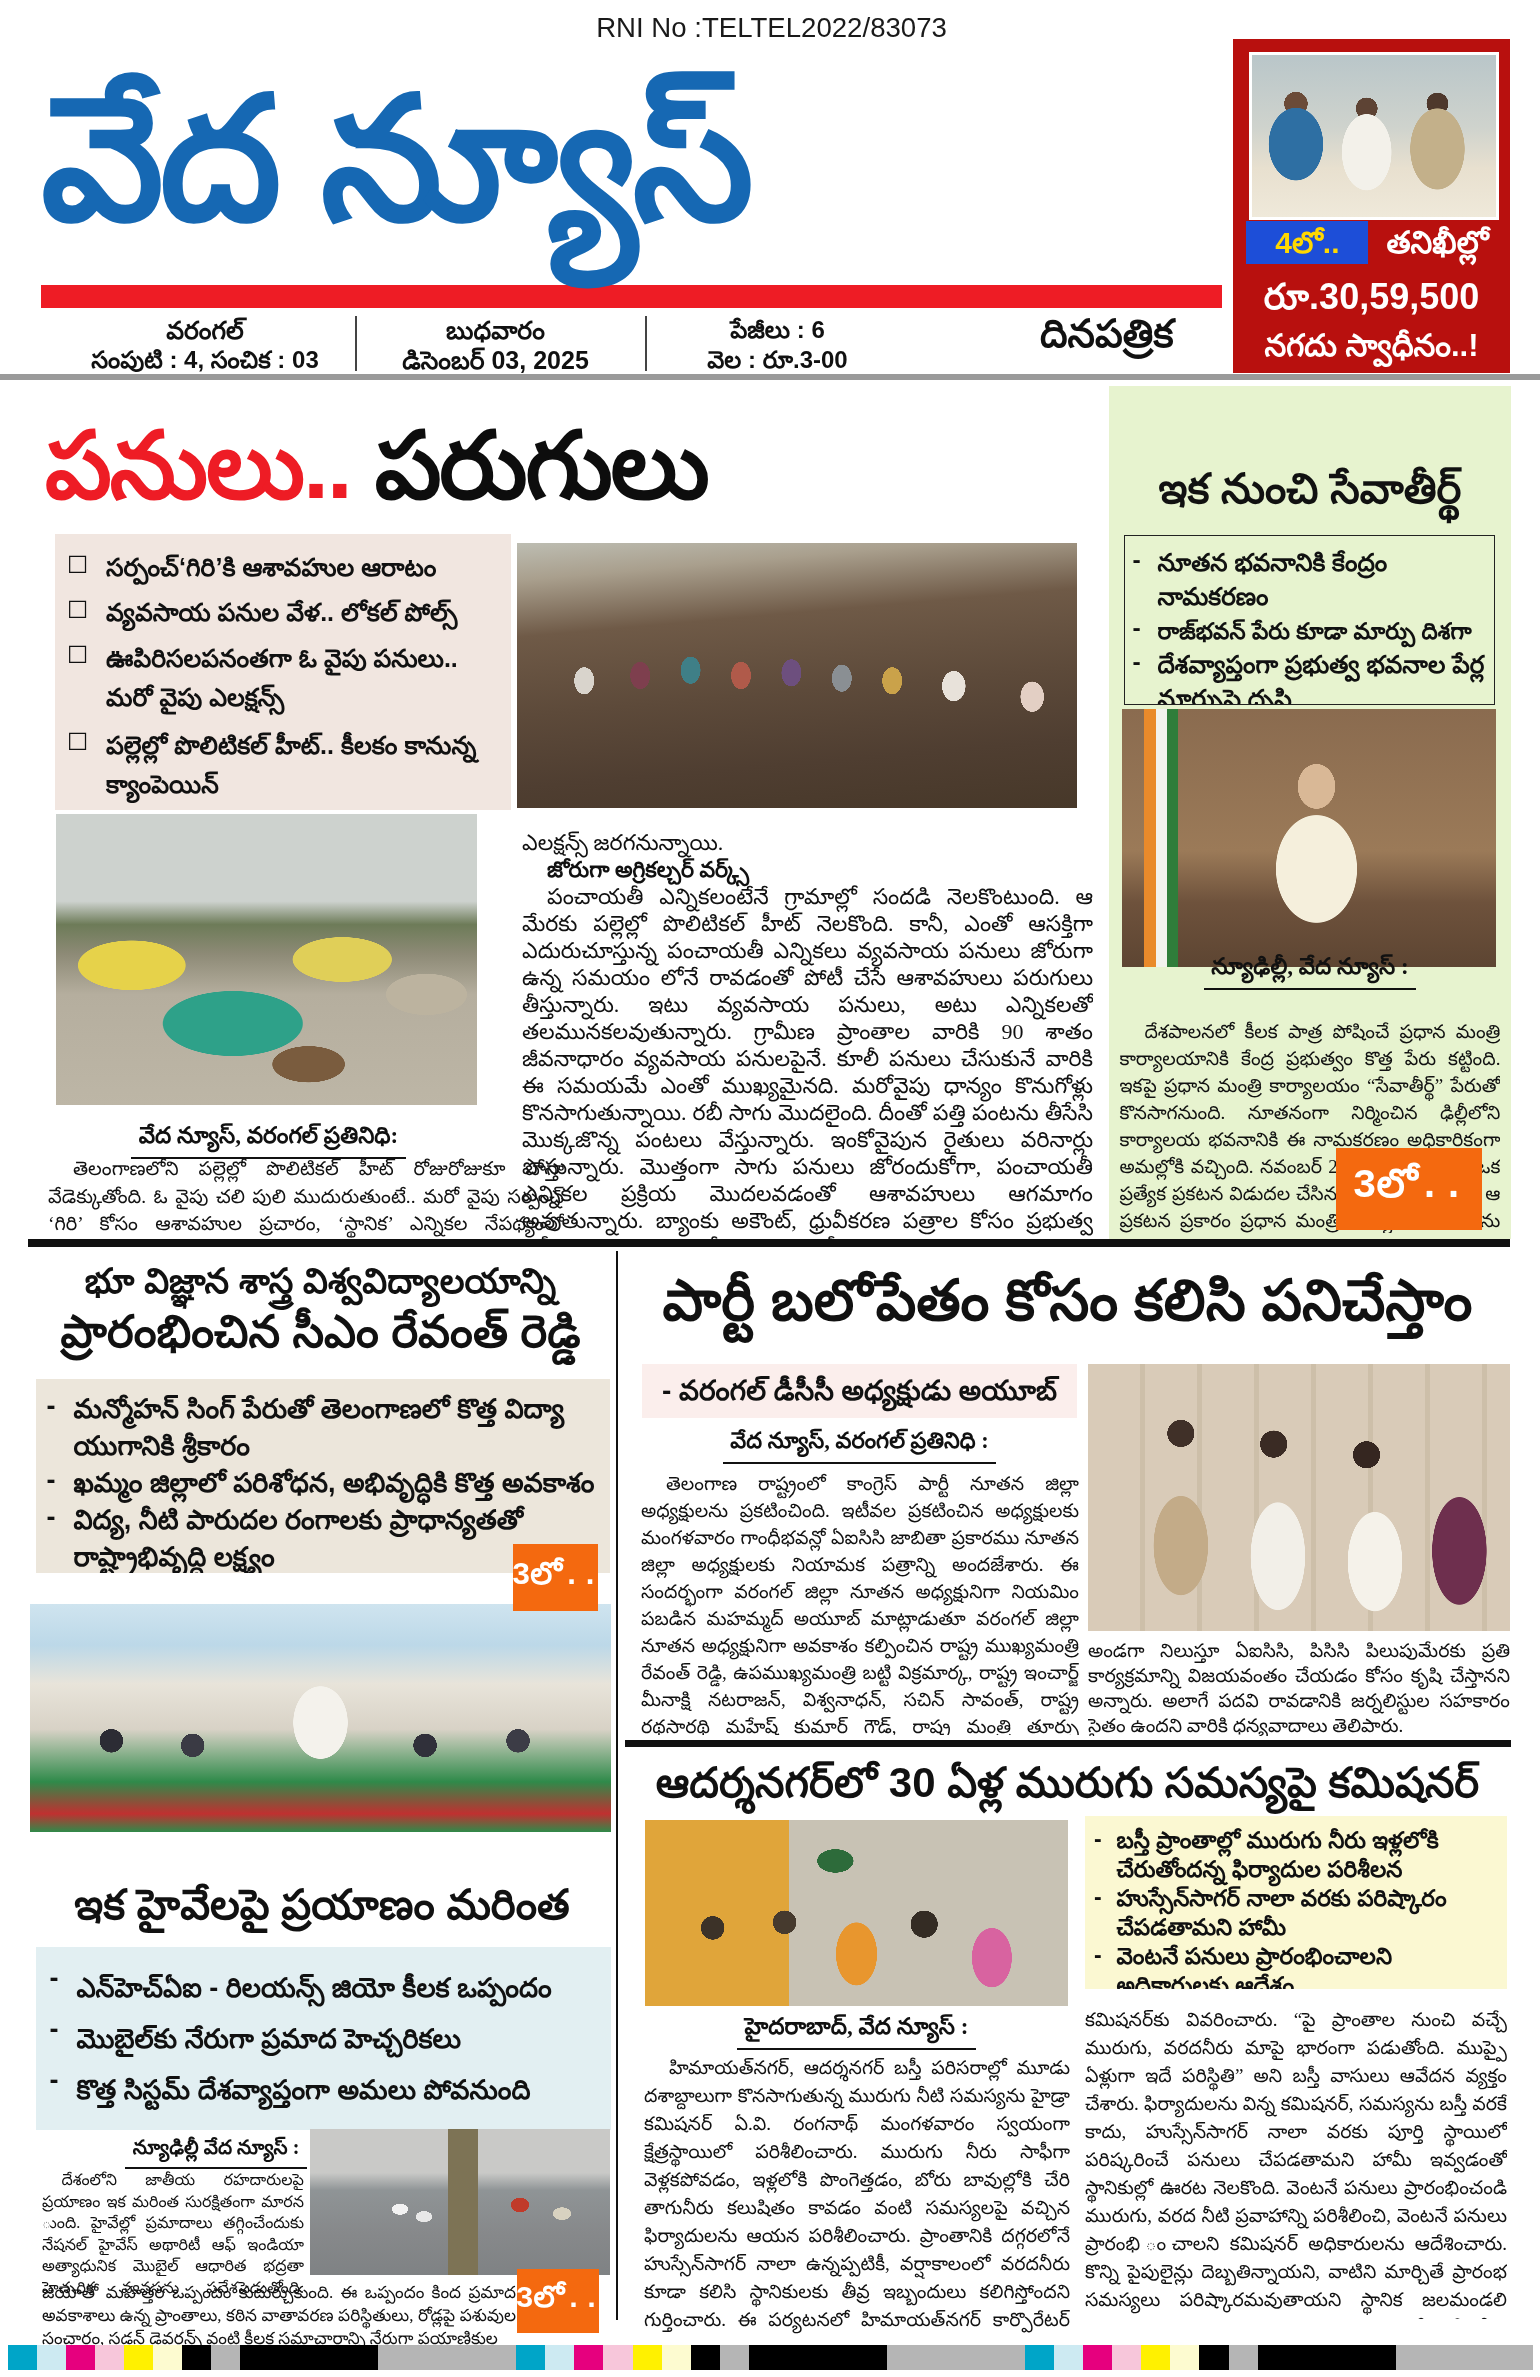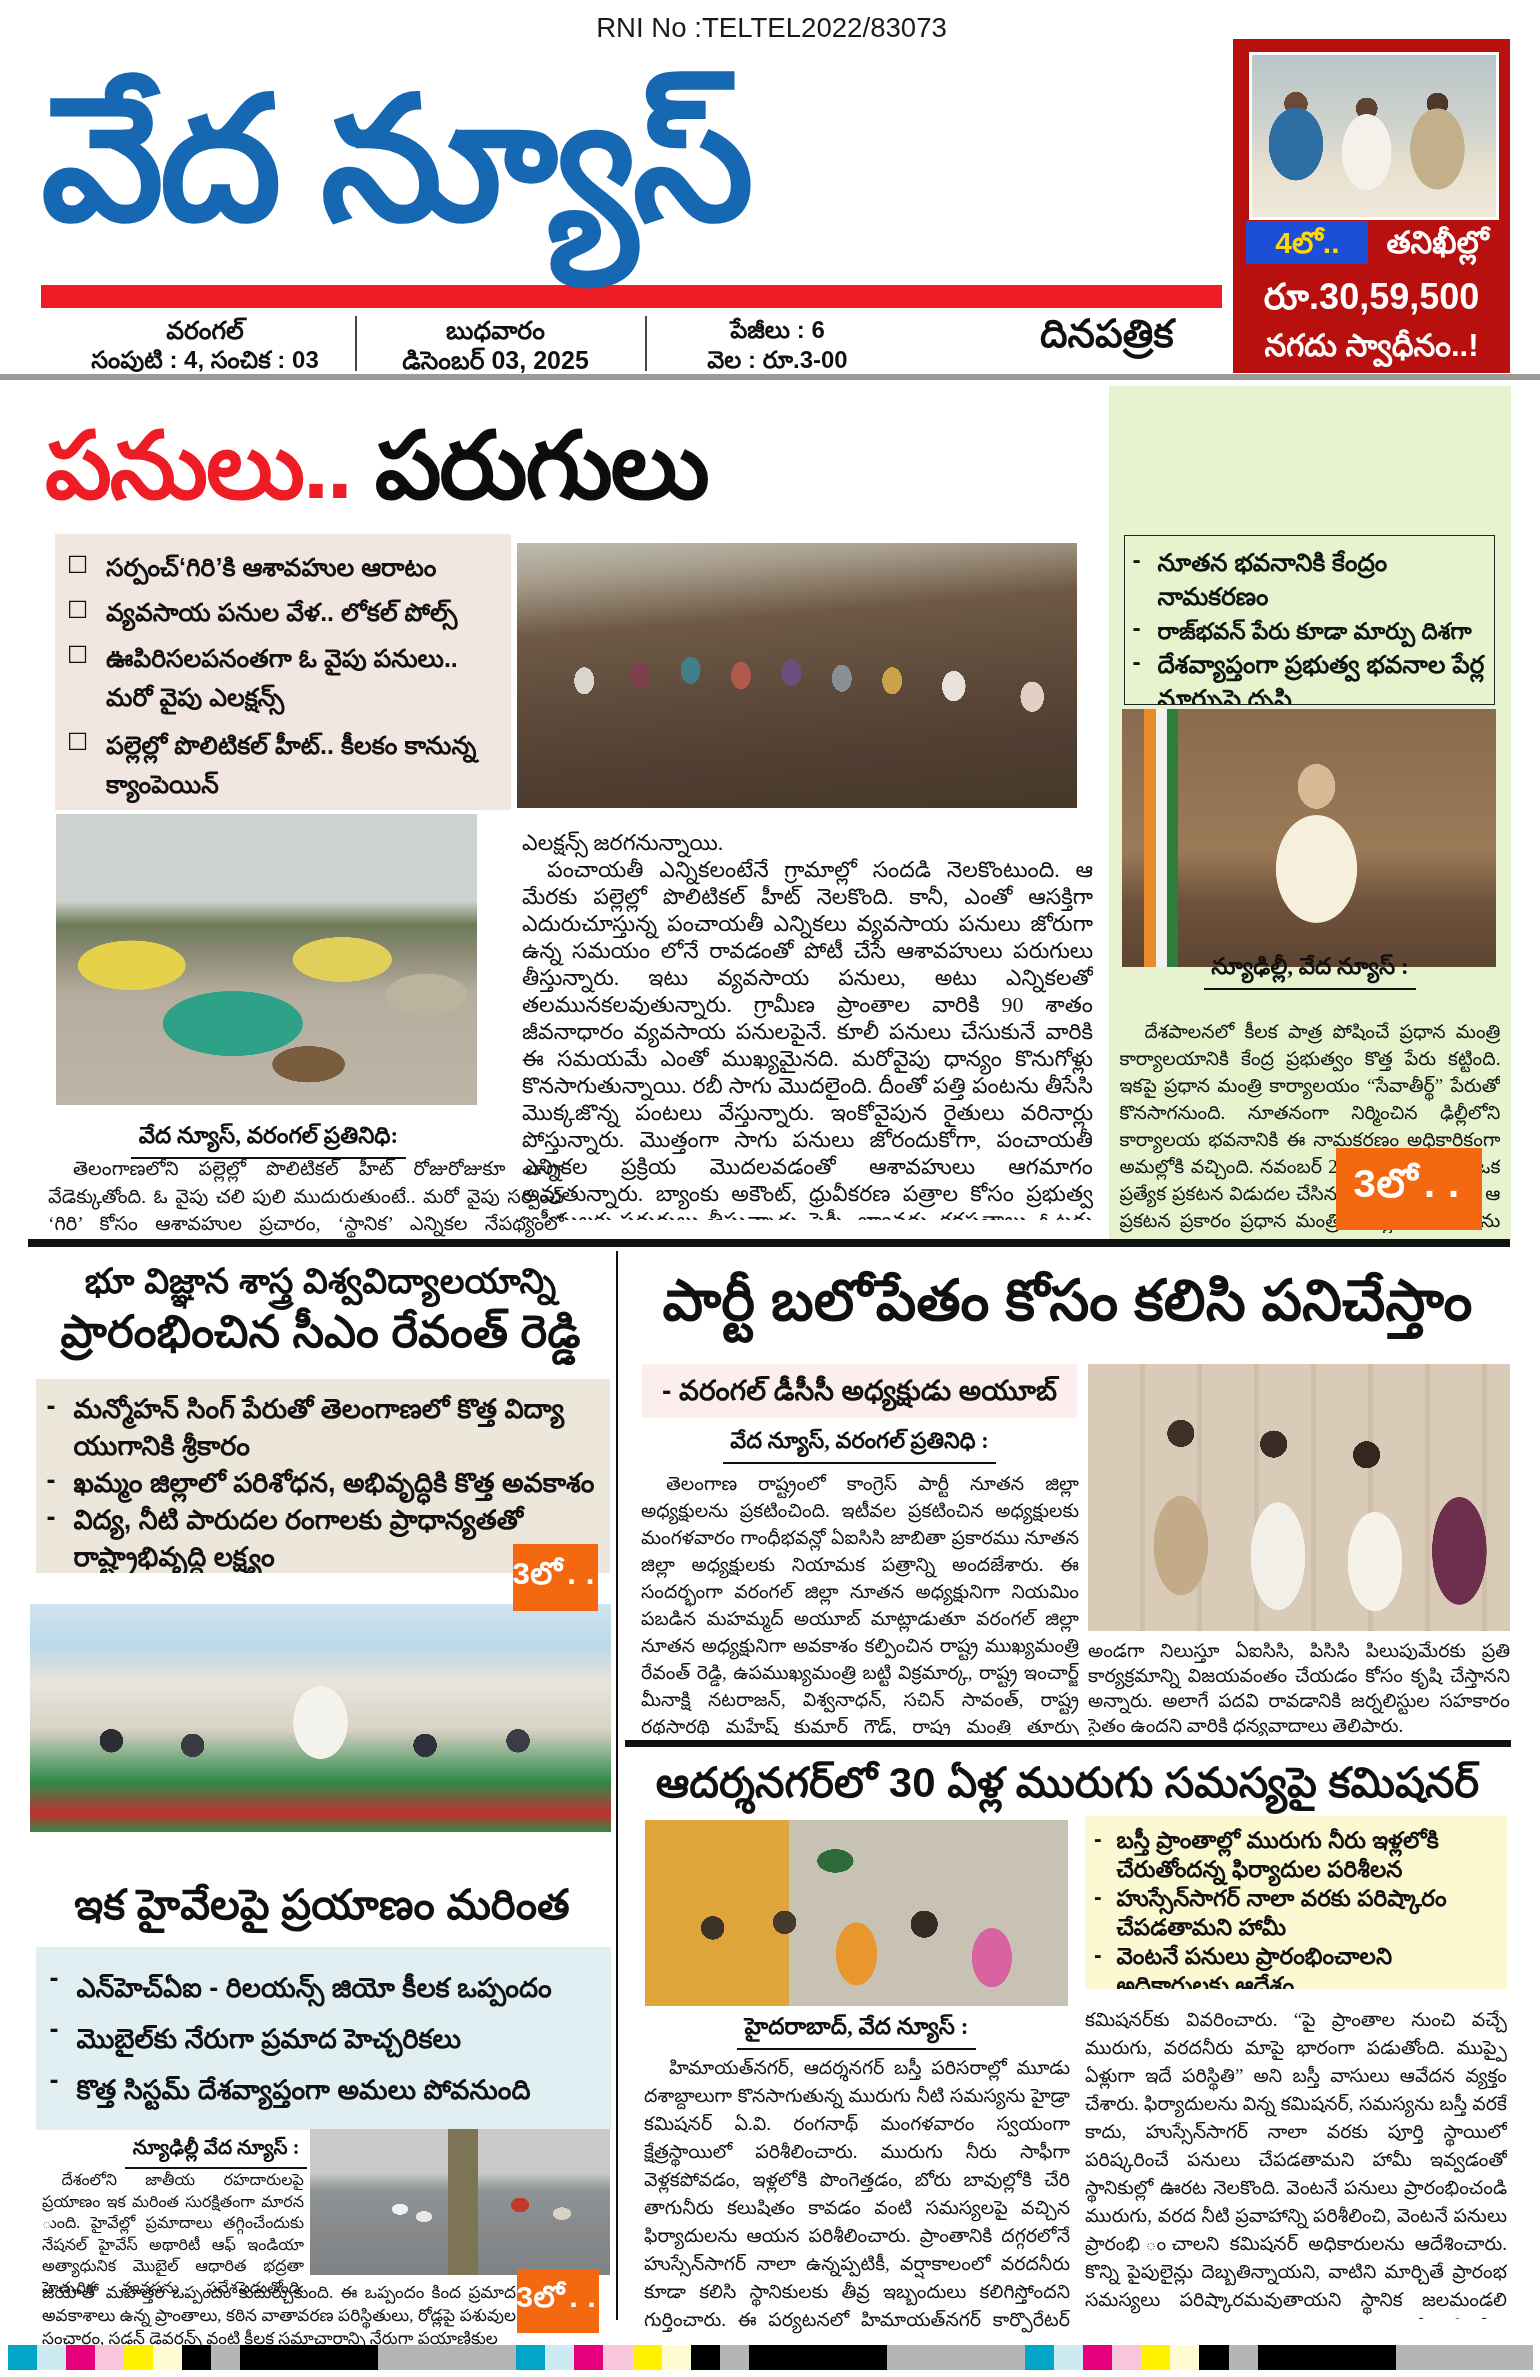--- a/index.html
+++ b/index.html
@@ -161,29 +161,31 @@
       <span class="t" style="font-size:25px;line-height:39px">పల్లెల్లో పొలిటికల్ హీట్.. కీలకం కానున్న క్యాంపెయిన్</span>
     </div>
 </div>
 
 <div class="abs photo ph-farm" style="left:517px;top:543px;width:560px;height:265px"></div>
 
 <div class="abs photo ph-grain" style="left:56px;top:814px;width:421px;height:291px"></div>
 
 <div class="abs clip" style="left:522px;top:829px;width:571px;height:417px;font-size:22px;line-height:27px">
   <div>ఎలక్షన్స్ జరగనున్నాయి.</div>
+  <div class="b" style="padding-left:25px">జోరుగా అగ్రికల్చర్ వర్క్స్</div>
   <div class="just" style="text-indent:25px;height:364px">పంచాయతీ ఎన్నికలంటేనే గ్రామాల్లో సందడి నెలకొంటుంది. ఆ మేరకు పల్లెల్లో పొలిటికల్ హీట్ నెలకొంది. కానీ, ఎంతో ఆసక్తిగా ఎదురుచూస్తున్న పంచాయతీ ఎన్నికలు వ్యవసాయ పనులు జోరుగా ఉన్న సమయం లోనే రావడంతో పోటీ చేసే ఆశావహులు పరుగులు తీస్తున్నారు. ఇటు వ్యవసాయ పనులు, అటు ఎన్నికలతో తలమునకలవుతున్నారు. గ్రామీణ ప్రాంతాల వారికి 90 శాతం జీవనాధారం వ్యవసాయ పనులపైనే. కూలీ పనులు చేసుకునే వారికి ఈ సమయమే ఎంతో ముఖ్యమైనది. మరోవైపు ధాన్యం కొనుగోళ్లు కొనసాగుతున్నాయి. రబీ సాగు మొదలైంది. దీంతో పత్తి పంటను తీసేసి మొక్కజొన్న పంటలు వేస్తున్నారు. ఇంకోవైపున రైతులు వరినార్లు పోస్తున్నారు. మొత్తంగా సాగు పనులు జోరందుకోగా, పంచాయతీ ఎన్నికల ప్రక్రియ మొదలవడంతో ఆశావహులు ఆగమాగం అవుతున్నారు. బ్యాంకు అకౌంట్, ధ్రువీకరణ పత్రాల కోసం ప్రభుత్వ ఆఫీసులకు పరుగులు తీస్తున్నారు. ఫ్లెక్సీ, బ్యానర్లు, కరపత్రాలు, ఓటరు జాబితాలను సిద్ధం చేస్తున్నారు. మరో వైపు అగ్రికల్చర్ వర్క్స్‌ను సమన్వయం చేసుకునే ప్రయత్నం చేస్తున్నారు. కాగా, ఎన్నికల కారణంగా సాగు పనులు ఆలస్యమయ్యే అవకాశం లేకపోలేదని పలువురు పేర్కొంటున్నారు. గ్రామీణ ప్రాంతాల్లో ఎన్నికల కోలాహలం మొదలైంది. అయితే, వ్యవసాయ పనులు అత్యంత ఎక్కువగా ఉన్న కీలకమైన సమయంలో .. ఎన్నికలు రావడంతో రైతులు, ఆశావహులు పరుగులు తీసే పరిస్థితి నెలకొంది. ఈ సందర్భంలో క్యాంపెయిన్ అత్యంత కీలకం కానుందనే అభిప్రాయాలు వ్యక్తమవుతున్నాయి.</div>
 </div>
 
 <div class="abs ctr" style="left:60px;top:1123px;width:417px">
   <span class="b byline" style="font-size:23px">వేద న్యూస్, వరంగల్ ప్రతినిధి:</span>
 </div>
 <div class="abs just" style="left:48px;top:1155px;width:516px;height:83px;font-size:19.4px;line-height:27.6px;text-indent:25px">తెలంగాణలోని పల్లెల్లో పొలిటికల్ హీట్ రోజురోజుకూ బాగా వేడెక్కుతోంది. ఓ వైపు చలి పులి ముదురుతుంటే.. మరో వైపు సర్పంచ్ ‘గిరి’ కోసం ఆశావహుల ప్రచారం, ‘స్థానిక’ ఎన్నికల నేపథ్యంలో రాజకీయం రంజుగా సాగుతోంది. రాష్ట్రంలోని 31 జిల్లాల్లోని 545 గ్రామీణ మండలాల్లో 12,760 గ్రామ పంచాయతీలు, 1,13,534 వార్డులకు సంబంధించి</div>
 
 <div class="abs" style="left:1109px;top:386px;width:402px;height:853px;background:var(--pmo-green)">
+  <div class="abs sans b ctr" style="left:6px;top:79px;width:390px;font-size:42px">ఇక నుంచి సేవాతీర్థ్</div>
   <div class="abs sans clip" style="left:15px;top:149px;width:371px;height:170px;border:1.5px solid #222;box-sizing:border-box;padding:10.4px 7.5px">
     <div class="di">
         <span class="d" style="width:25px;font-size:24.6px">-</span>
         <span class="t" style="font-size:24.6px;line-height:34px">నూతన భవనానికి కేంద్రం నామకరణం</span>
       </div>
     <div class="di">
         <span class="d" style="width:25px;font-size:24.6px">-</span>
         <span class="t" style="font-size:23px;line-height:34px">రాజ్‌భవన్ పేరు కూడా మార్పు దిశగా</span>
       </div>
     <div class="di">

